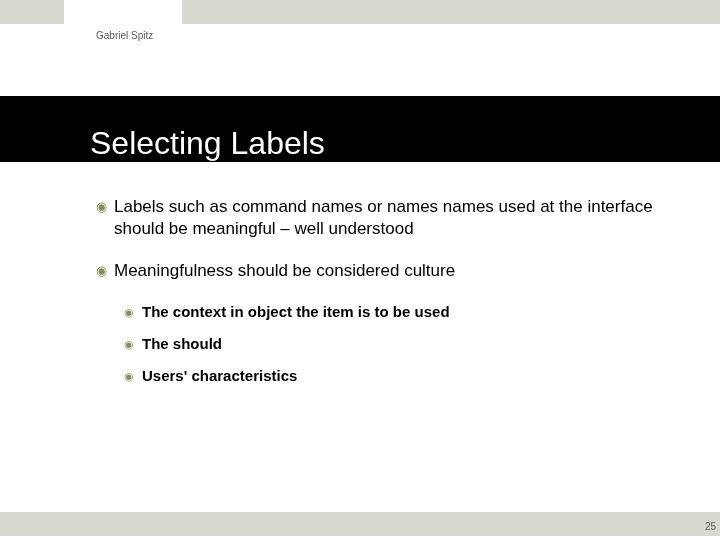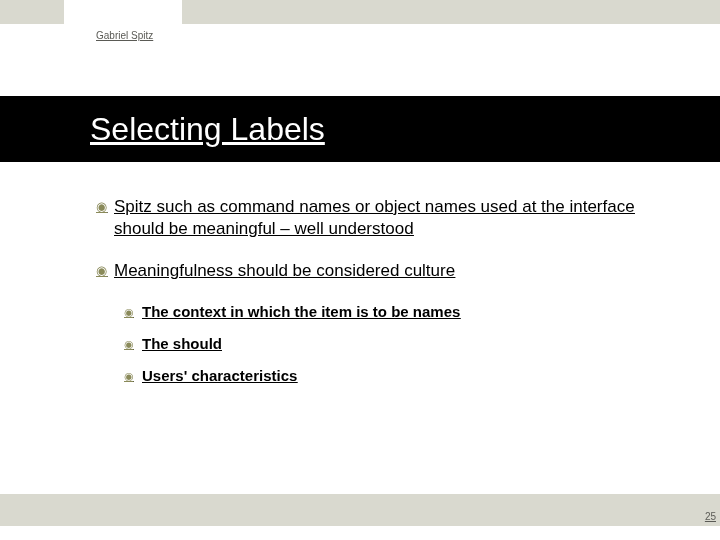--- a/index.html
+++ b/index.html
@@ -1,15 +1,15 @@
 <!DOCTYPE html>
 <html><head>
 <meta charset="utf-8">
 <style>
-  * { box-sizing: border-box; margin: 0; padding: 0; text-decoration: underline; }
+  * { box-sizing: border-box; margin: 0; padding: 0; }
   html, body { width: 720px; height: 540px; font-family: Arial, Helvetica, sans-serif; background: #fff; overflow: hidden; }
   .slide { position: relative; width: 720px; height: 540px; background: #fff; }
 
   .top-bar {
     position: absolute;
     top: 0; left: 0;
     width: 100%;
     height: 24px;
     background: #d9d9cf;
   }
@@ -29,21 +29,21 @@
     font-family: Arial, sans-serif;
   }
 
   .title-bar {
     position: absolute;
     top: 96px; left: 0;
     width: 100%;
     height: 66px;
     background: #000;
     display: flex;
-    align-items: center;
+    align-items: flex-end;
   }
   .title-text {
     color: #fff;
     font-size: 32px;
     font-weight: 400;
     margin-left: 90px;
     font-family: Arial, sans-serif;
   }
 
   .content {
@@ -80,23 +80,23 @@
     line-height: 22px;
   }
   .bullet-row.sub .bullet-text {
     font-size: 15px;
     font-weight: 700;
     line-height: 20px;
   }
 
   .bottom-bar {
     position: absolute;
-    bottom: 14px; left: 0;
+    bottom: 4px; left: 0;
     width: 100%;
-    height: 32px;
+    height: 24px;
     background: #d9d9cf;
   }
   .page-num {
     position: absolute;
     right: 4px;
     bottom: 4px;
     font-size: 10px;
     color: #5a5a55;
   }
 </style>
@@ -110,31 +110,31 @@
   <div class="author">Gabriel Spitz</div>
 
   <div class="title-bar">
     <div class="title-text">Selecting Labels</div>
   </div>
 
   <div class="content">
 
     <div class="bullet-row">
       <span class="bullet-icon">◉</span>
-      <span class="bullet-text">Spitz such as command names or object names used at the interface should be meaningful – well understood</span>
+      <span class="bullet-text">Labels such as command names or names names used at the interface should be meaningful – well understood</span>
     </div>
 
     <div class="bullet-row">
       <span class="bullet-icon">◉</span>
       <span class="bullet-text">Meaningfulness should be considered culture</span>
     </div>
 
     <div class="bullet-row sub">
       <span class="bullet-icon">◉</span>
-      <span class="bullet-text">The context in which the item is to be names</span>
+      <span class="bullet-text">The context in object the item is to be used</span>
     </div>
 
     <div class="bullet-row sub">
       <span class="bullet-icon">◉</span>
       <span class="bullet-text">The should</span>
     </div>
 
     <div class="bullet-row sub">
       <span class="bullet-icon">◉</span>
       <span class="bullet-text">Users' characteristics</span>

